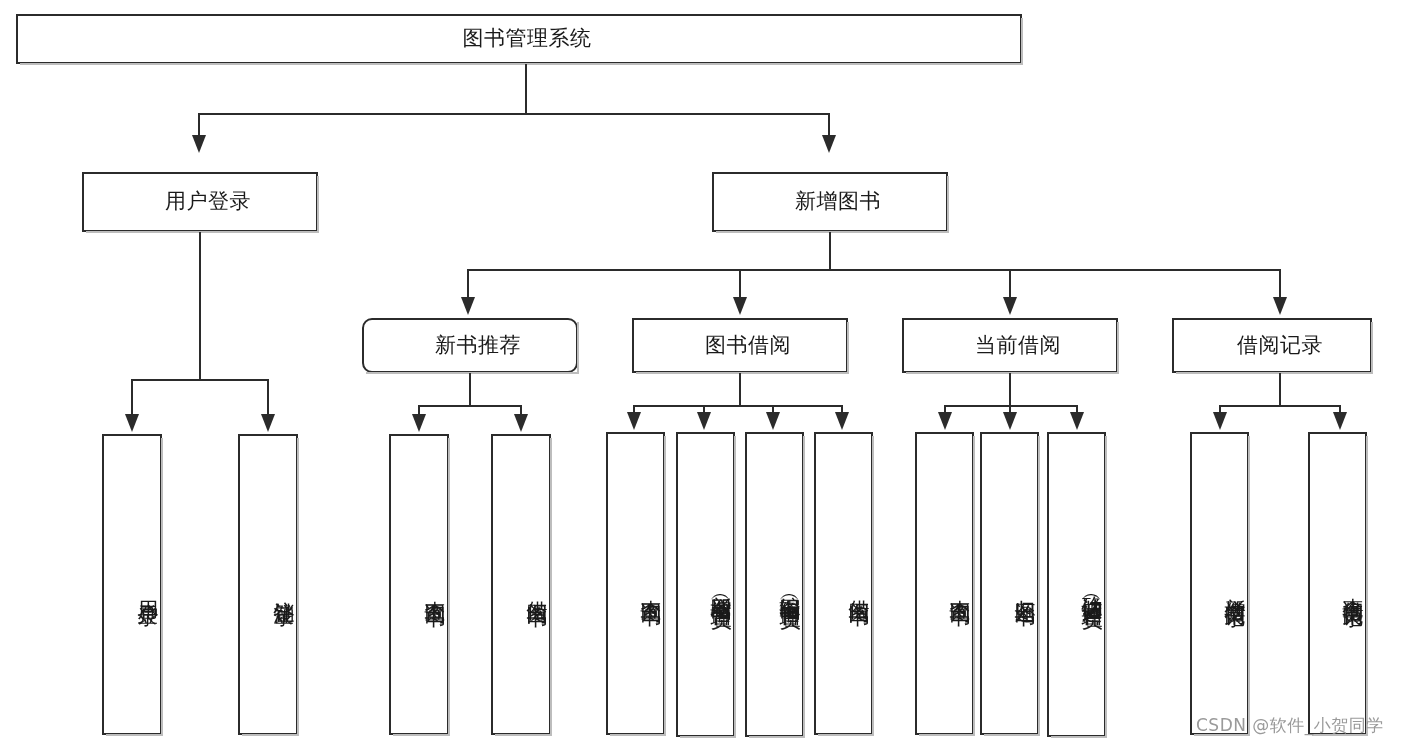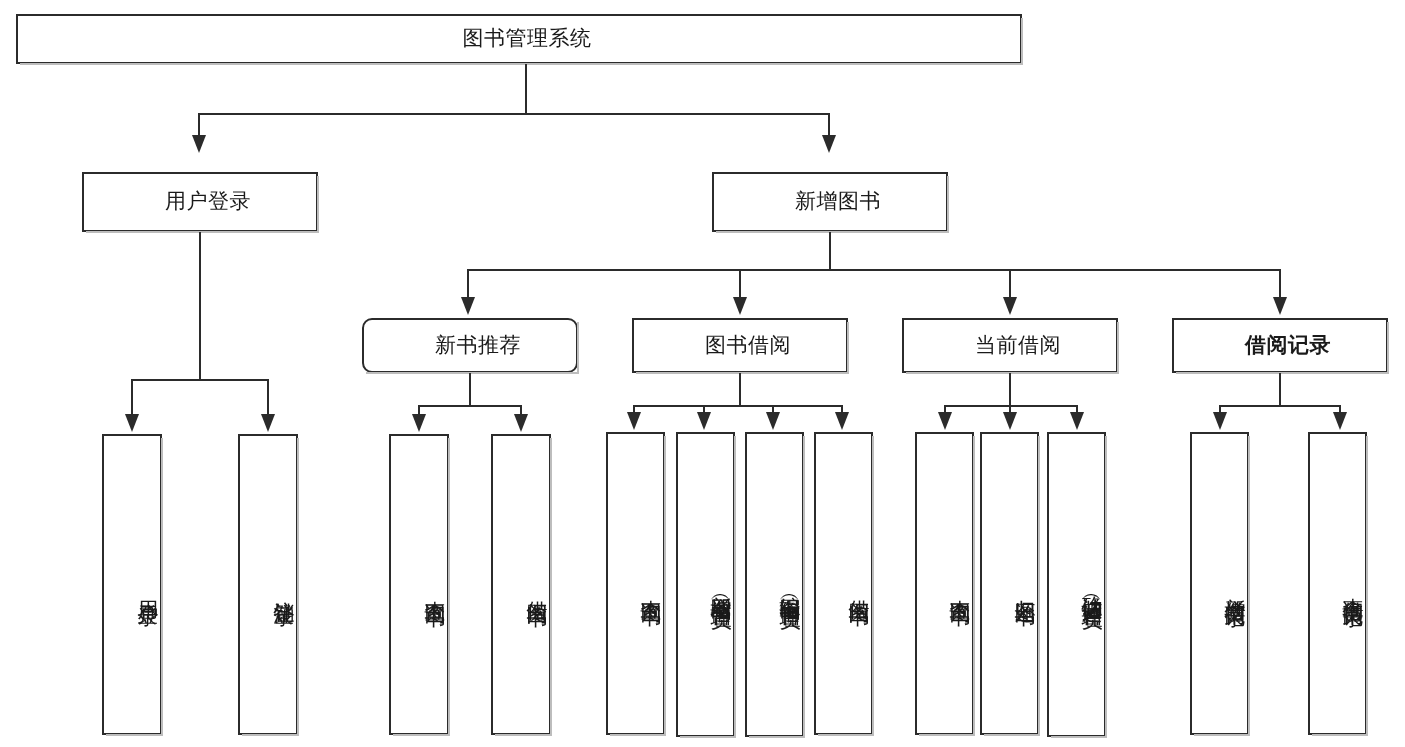--- a/index.html
+++ b/index.html
@@ -130,21 +130,21 @@
 
   <div class="node h shadow" style="left:362px; top:318px; width:216px; height:55px;border-radius:10px;">
     <span>新书推荐</span>
   </div>
   <div class="node h shadow" style="left:632px; top:318px; width:216px; height:55px;text-align:center;">
     <span>图书借阅</span>
   </div>
   <div class="node h shadow" style="left:902px; top:318px; width:216px; height:55px;">
     <span>当前借阅</span>
   </div>
-  <div class="node h shadow" style="left:1172px; top:318px; width:216px; height:55px;font-weight:bold;">
+  <div class="node h shadow" style="left:1172px; top:318px; width:200px; height:55px;">
     <span>借阅记录</span>
   </div>
 
   <div class="vline" style="left:469px; top:373px; width:2px; height:33px;"></div>
   <div class="hline" style="left:418px; top:405px; width:104px; height:2px;"></div>
   <div class="vline" style="left:418px; top:405px; width:2px; height:12px;"></div>
   <div class="arrow" style="left:412px; top:414px;"></div>
   <div class="vline" style="left:520px; top:405px; width:2px; height:12px;"></div>
   <div class="arrow" style="left:514px; top:414px;"></div>
 
@@ -212,14 +212,15 @@
     <span>确认归还（管理员）</span>
   </div>
 
   <div class="node v shadow" style="left:1190px; top:432px; width:59px; height:303px;">
     <span>新增借阅记录</span>
   </div>
   <div class="node v shadow" style="left:1308px; top:432px; width:59px; height:303px;">
     <span>查询借阅记录</span>
   </div>
 
+  <div class="watermark" style="left:1196px; top:714px;">CSDN @软件_小贺同学</div>
 
 </div>
 
 </body></html>

